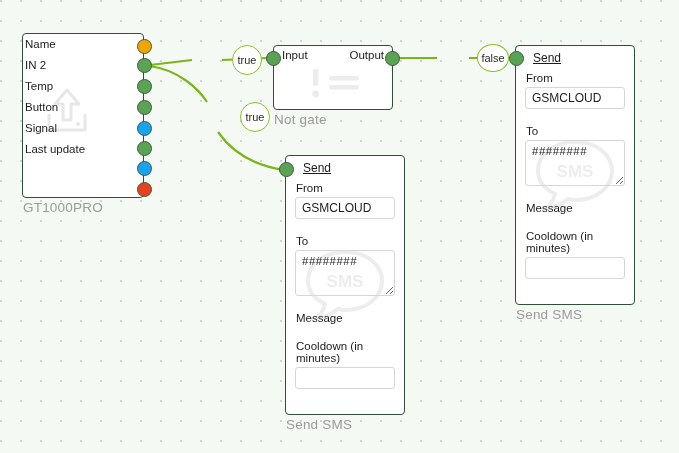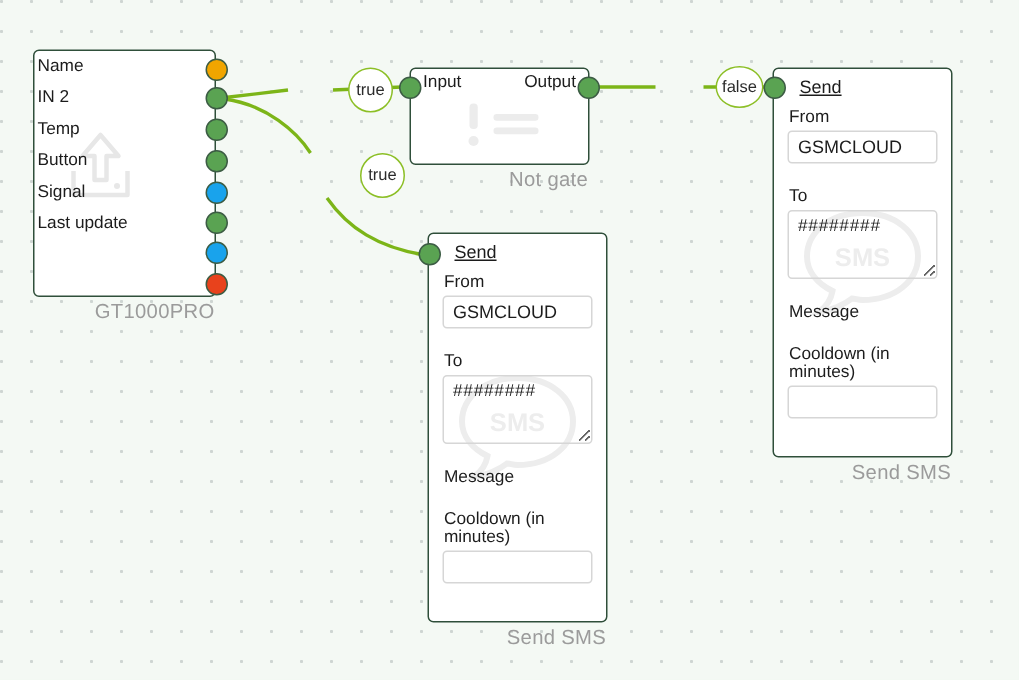--- a/index.html
+++ b/index.html
@@ -39,21 +39,21 @@
     position: absolute;
     background: #ffffff;
     border: 1.6px solid #2f4f3a;
     border-radius: 4px;
     box-sizing: border-box;
     z-index: 3;
   }
   .node-caption {
     position: absolute;
     width: 100%;
-    text-align: right;
+    text-align: left;
     top: 100%;
     left: 0;
     margin-top: 3px;
     font-size: 13.5px;
     color: #9b9b9b;
     letter-spacing: 0.2px;
     white-space: nowrap;
   }
 
   

